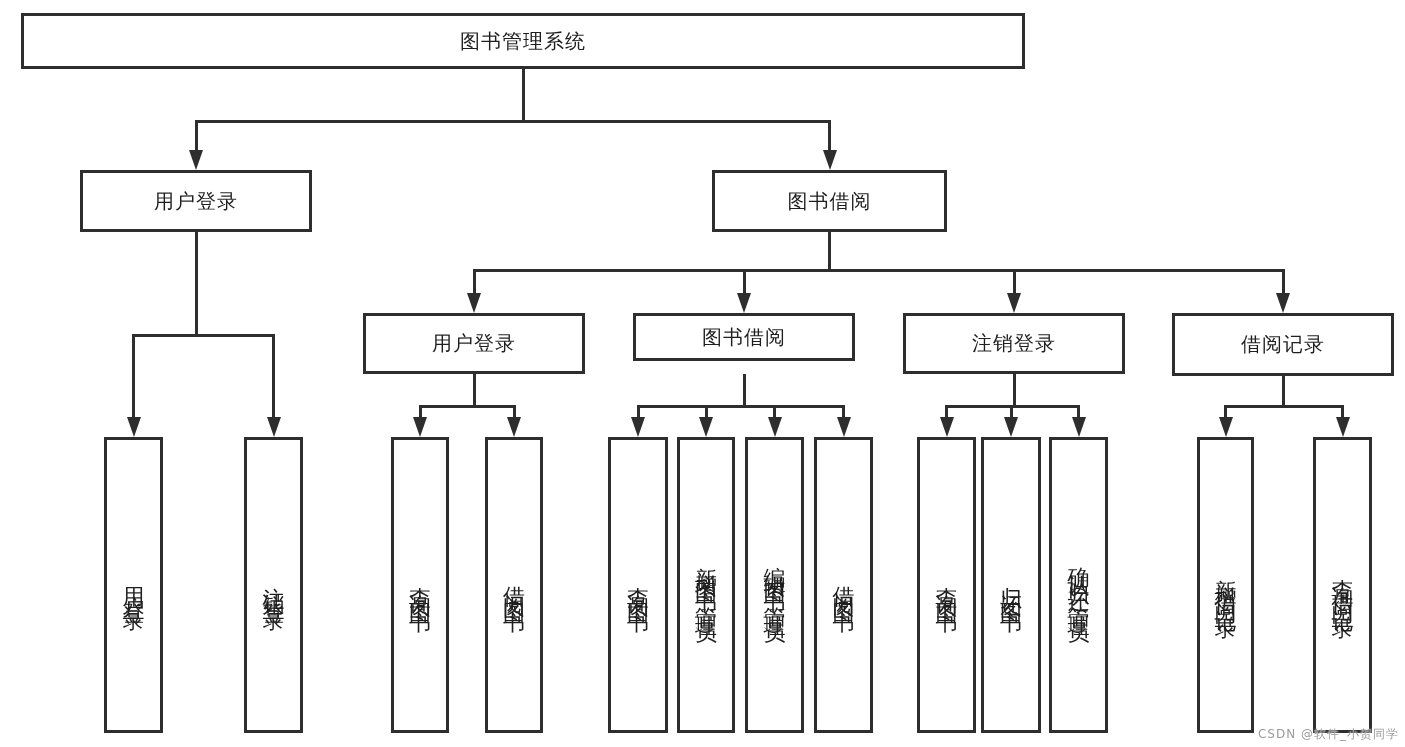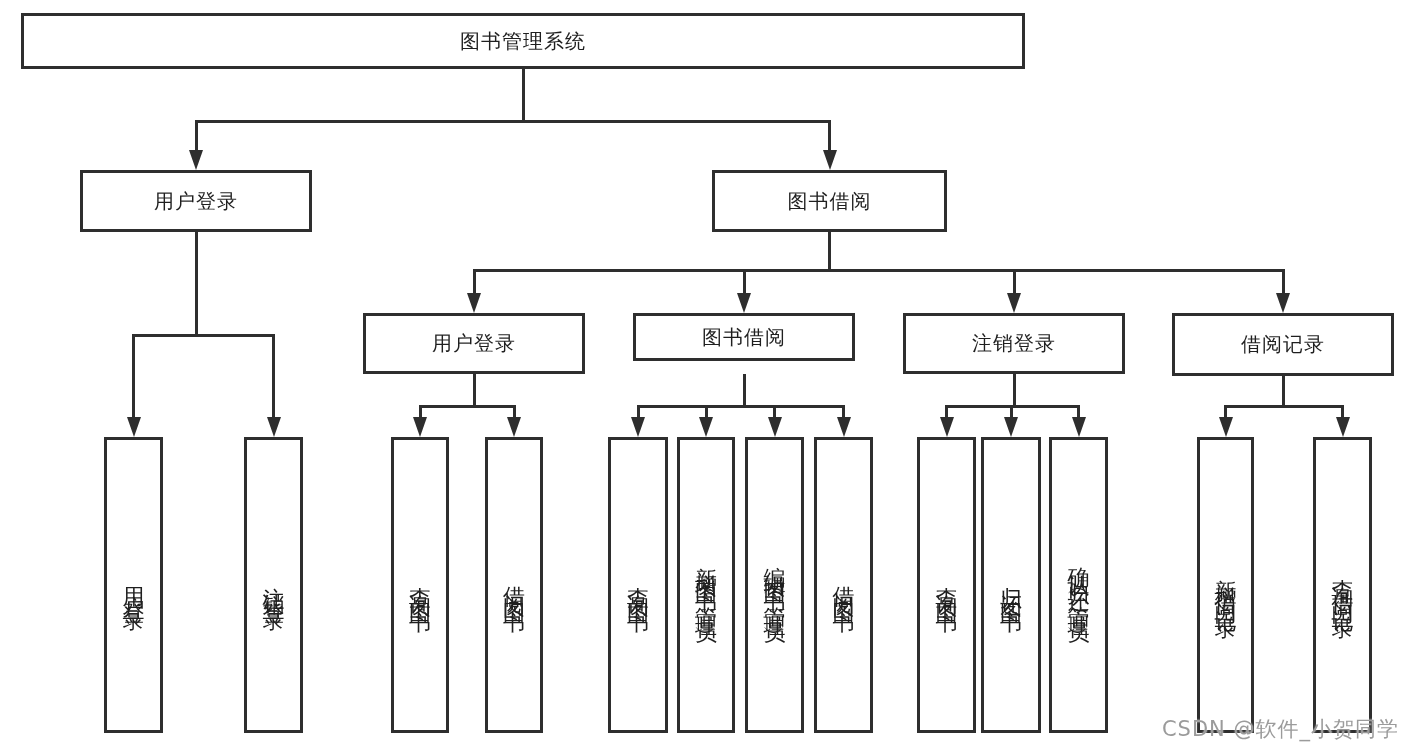--- a/index.html
+++ b/index.html
@@ -40,21 +40,21 @@
     position:absolute;
     width:0;height:0;
     border-left:7px solid transparent;
     border-right:7px solid transparent;
     border-top:20px solid var(--line,#2e2e2e);
     z-index:1;
   }
   .watermark{
     position:absolute;
     right:6px;bottom:4px;
-    font-size:21px;
+    font-size:12px;
     color:var(--wm,#9b9b9b);
     letter-spacing:1px;
     z-index:6;
     text-shadow:0 0 2px #ffffff;
     white-space:nowrap;
   }
 </style>
 </head>
 <body>
 

